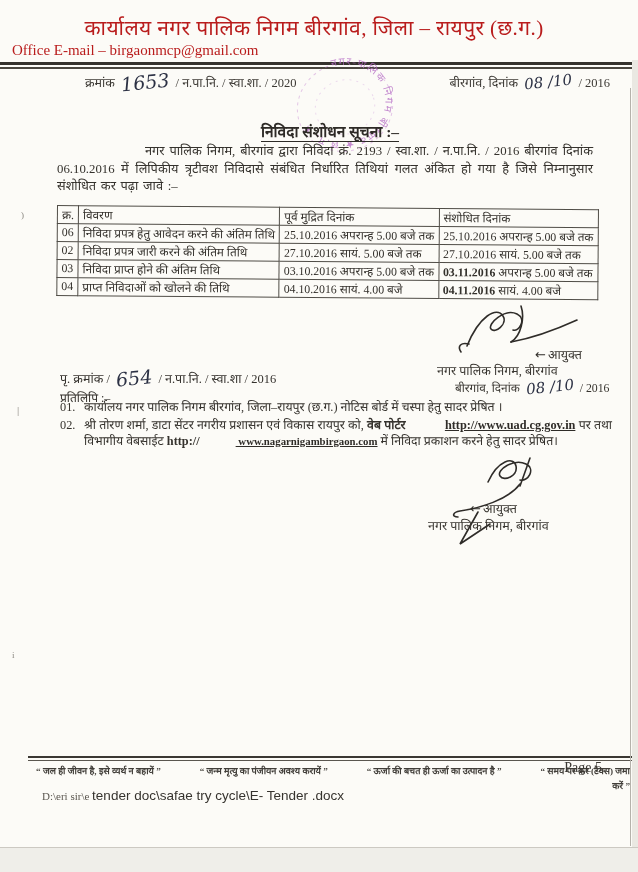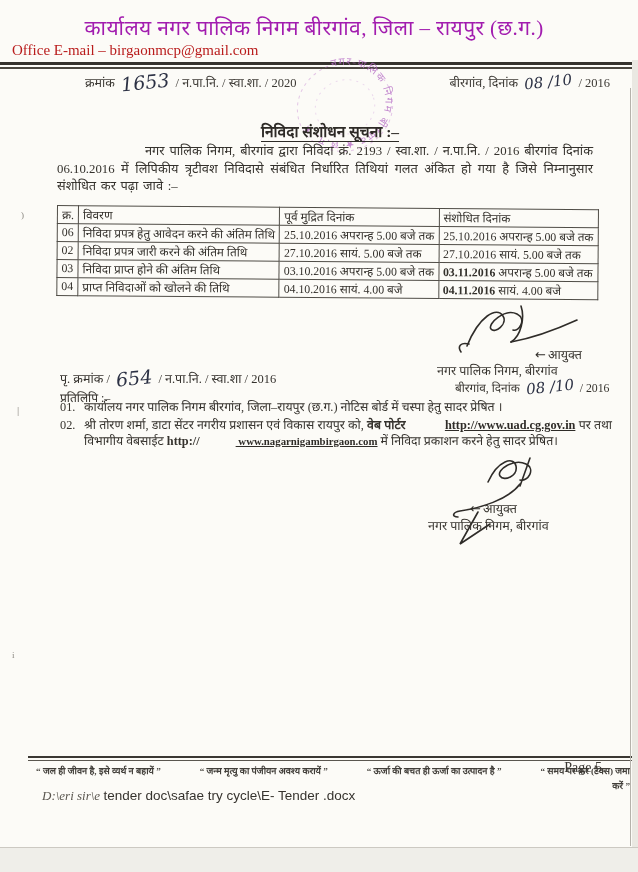--- a/index.html
+++ b/index.html
@@ -6,21 +6,21 @@
   html,body { background:#e8e7e3; }
   .page {
     position:relative; width:638px; height:872px; overflow:hidden;
     background:#fcfbf7; color:#34312d;
     font-family:"Liberation Serif","DejaVu Serif",serif;
   }
   .abs { position:absolute; }
   .nowrap { white-space:nowrap; }
 
   
-  .h-title { top:13px; left:0; right:10px; text-align:center; font-size:21px; letter-spacing:.4px; color:#a21caf; }
+  .h-title { top:13px; left:0; right:10px; text-align:center; font-size:21px; letter-spacing:.4px; color:#b91c1c; }
   .h-email { top:42px; left:12px; right:10px; text-align:left; font-size:15px; color:#b91c1c; }
   .rule-double { top:62px; left:0; width:638px; height:7px; border-top:3px solid #35322d; border-bottom:2px solid #4a463f; }
 
   
   .ref-row { top:74px; left:85px; width:525px; display:flex; justify-content:space-between; font-size:12.5px; color:#3b3833; }
   .hand { display:inline-block; font-family:"DejaVu Serif",serif; font-style:italic; color:#2c3144;
           transform:rotate(-6deg); margin:-5px 3px 0 3px; vertical-align:middle; }
   .hand-big { font-size:19px; }
   .hand-mid { font-size:15px; }
 
@@ -67,21 +67,21 @@
   .b { font-weight:bold; }
   .url { font-weight:bold; text-decoration:underline; color:#2f2c28;padding-left:36px; }
   .url-sm { font-size:10.8px; }
 
   
   .f-rule { top:756px; left:28px; width:610px; height:5px; border-top:2.5px solid #3b3833; border-bottom:1px solid #5a564f; }
   .quotes { top:764px; left:36px; width:594px; display:flex; justify-content:space-between; gap:4px;
             font-size:9.2px; font-weight:bold; color:#413e39; }
   .quote-cont { top:779px; left:36px; width:594px; text-align:right; font-size:9.2px; font-weight:bold; color:#413e39; }
   .path-line { top:786px; left:42px; }
-  .path-prefix { font-size:13px; font-style:italic; color:#5a564f; }
+  .path-prefix { font-size:11px; color:#5a564f; }
   .path-main { font-family:"Liberation Sans","DejaVu Sans",sans-serif; font-size:13.5px; color:#36332e; }
   .page-num { top:760px; right:36px; font-size:14px; color:#3b3833;padding-left:18px; }
 
   
   .art { color:#8a8781; font-size:9px; }
   .a1 { top:210px; left:21px; }
   .a2 { top:404px; left:17px; font-size:11px; }
   .a3 { top:650px; left:12px; }
   .edge-right-line { top:88px; left:630px; width:1px; height:758px; background:#b5b2ab; }
   .edge-right-strip { top:60px; left:632px; width:6px; height:812px; background:#eae8e2; }

